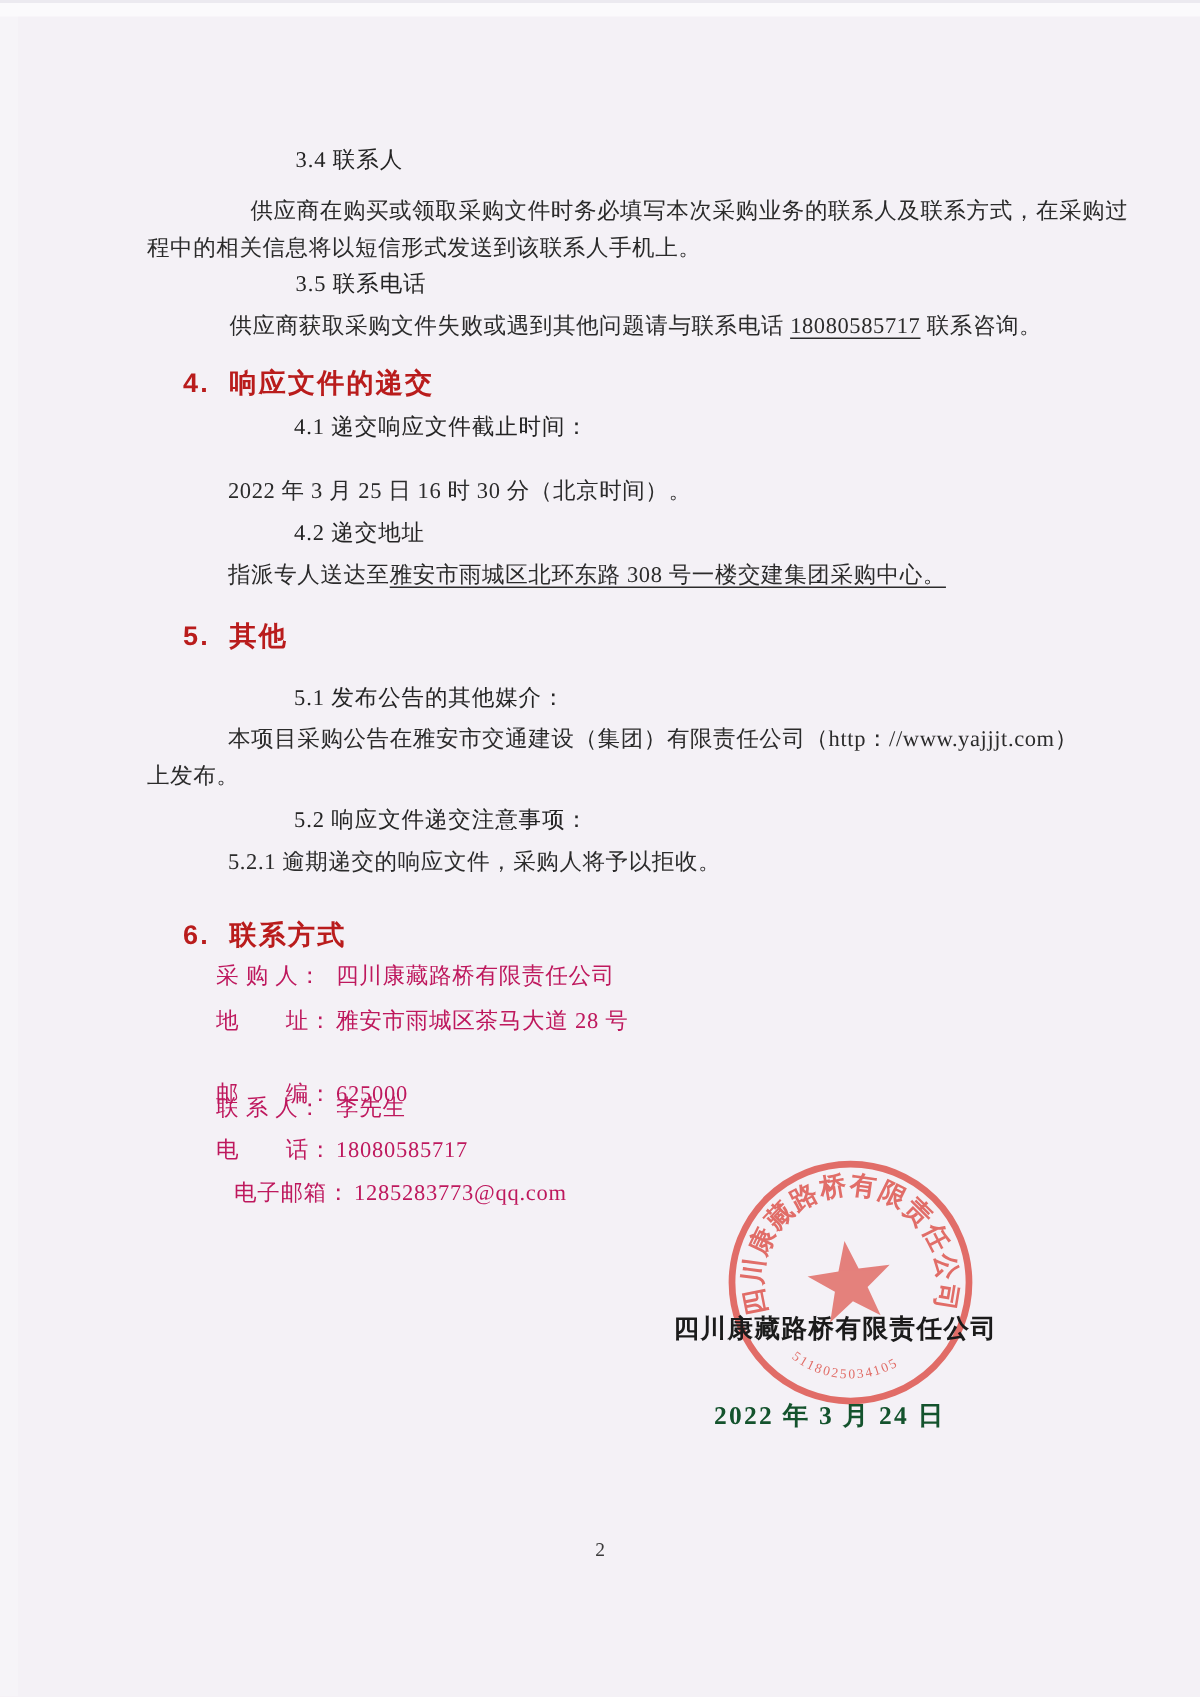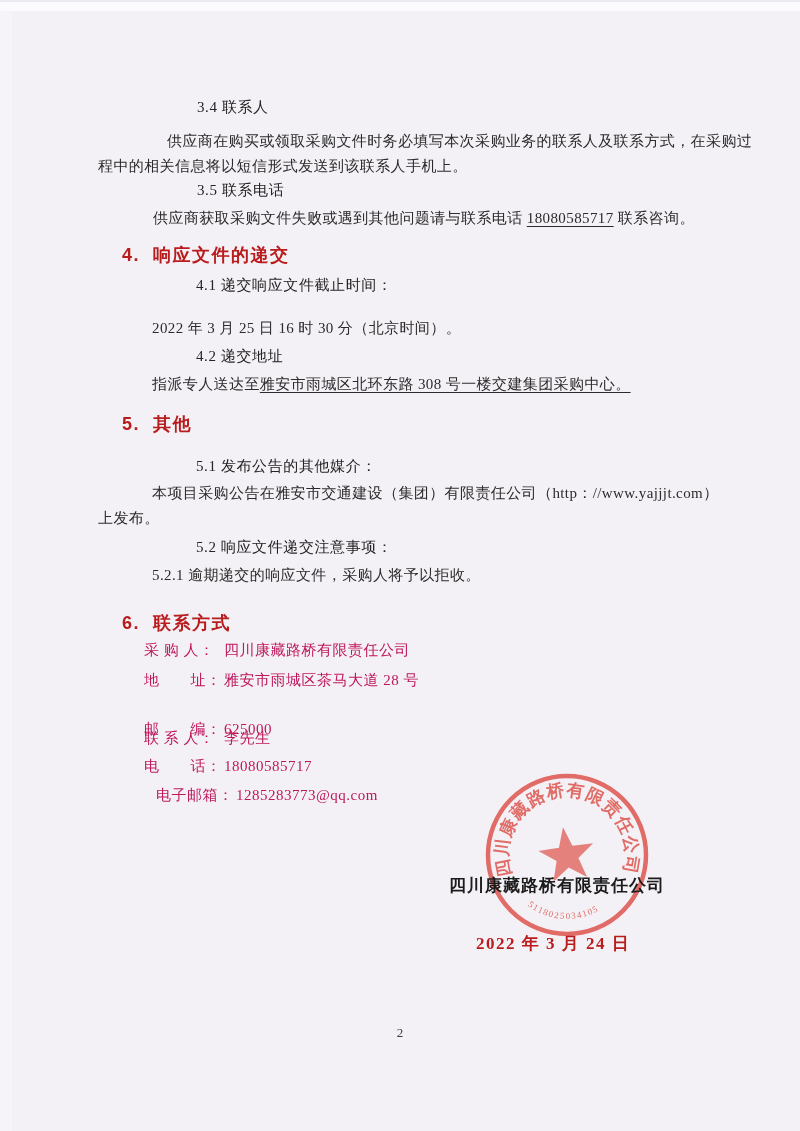--- a/index.html
+++ b/index.html
@@ -15,21 +15,21 @@
   .body-text{font-size:15px;letter-spacing:0.4px;}
   .sub-heading{font-size:15px;letter-spacing:0.6px;color:#242424;margin-left:44px;}
   .big-heading{
     font-family:"Liberation Sans", sans-serif;
     font-weight:bold;font-size:18px;letter-spacing:1.5px;color:#b91c1c;
   }
   .ul{text-decoration:underline;text-underline-offset:3px;}
   .crow{position:absolute;left:144px;font-size:15px;letter-spacing:0.5px;white-space:pre;color:#be185d;}
   .clabel{display:inline-block;min-width:80px;}
   .sig-company{font-size:17px;font-weight:bold;letter-spacing:1px;color:#1b1b1b;}
-  .sig-date{font-size:17px;font-weight:bold;letter-spacing:1.5px;color:#b91c1c;}
+  .sig-date{font-size:17px;font-weight:bold;letter-spacing:1.5px;color:#14532d;}
   .page-num{position:absolute;left:0;width:800px;text-align:center;font-size:13px;color:#3a3a3a;}
   .stamp{position:absolute;left:467px;top:755px;width:200px;height:200px;}
   .stamp .red-stroke{stroke:var(--stamp-color,#dd4f45);}
   .stamp .red-fill{fill:var(--stamp-color,#dd4f45);}
   .stamp text{font-family:"Liberation Serif", serif;}
 </style>
 </head>
 <body>
 
 <div class="scan-left"></div>

